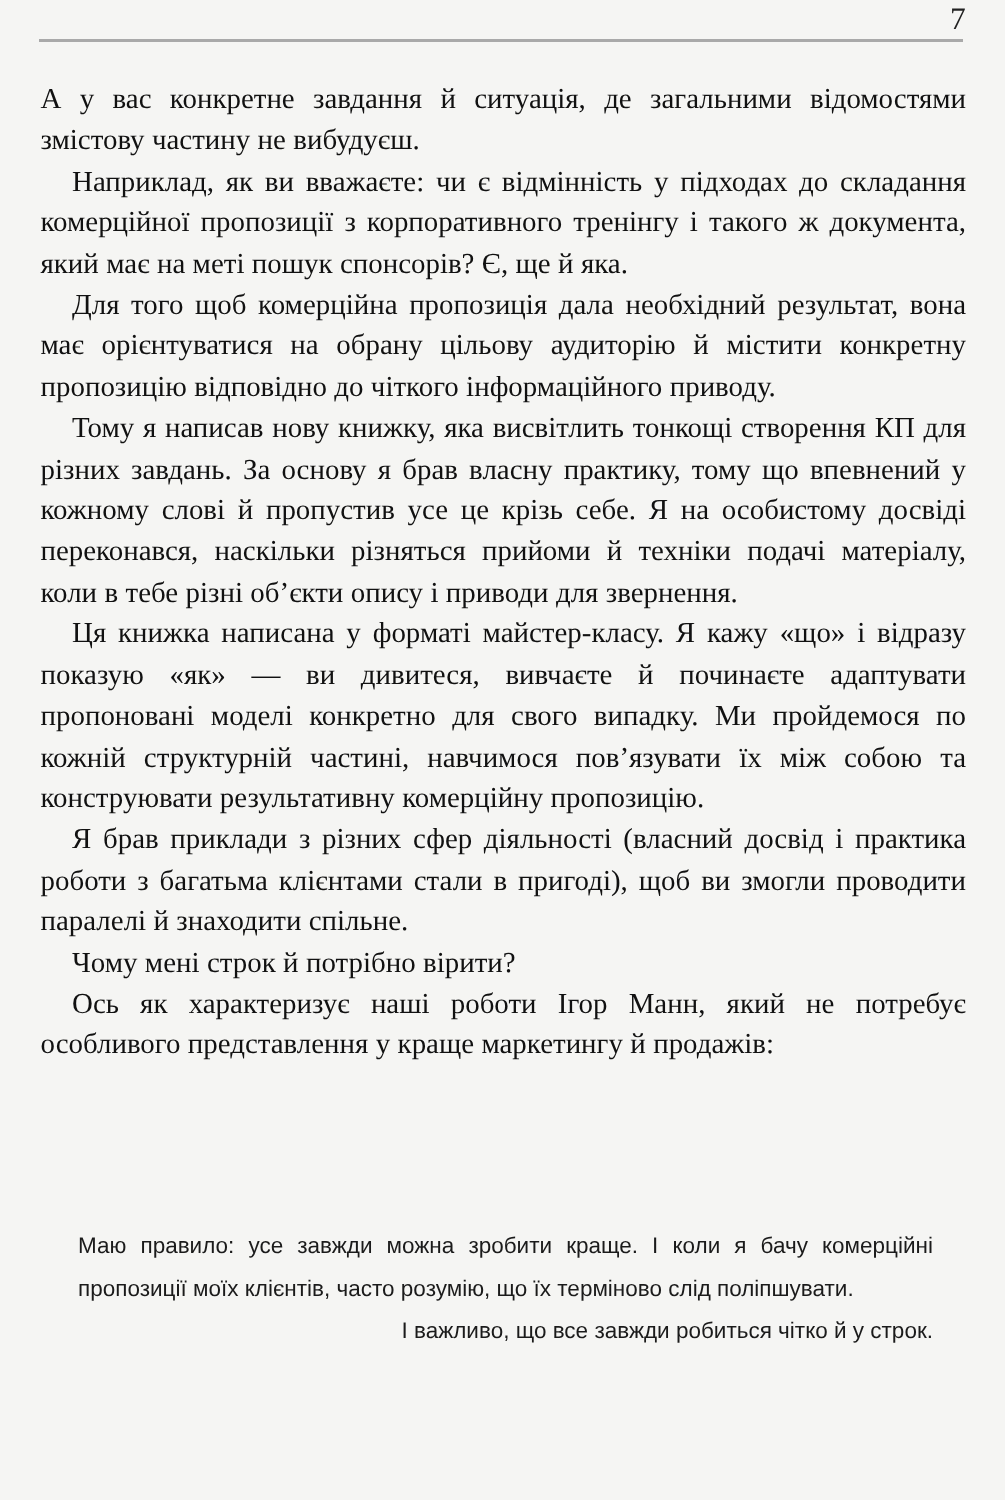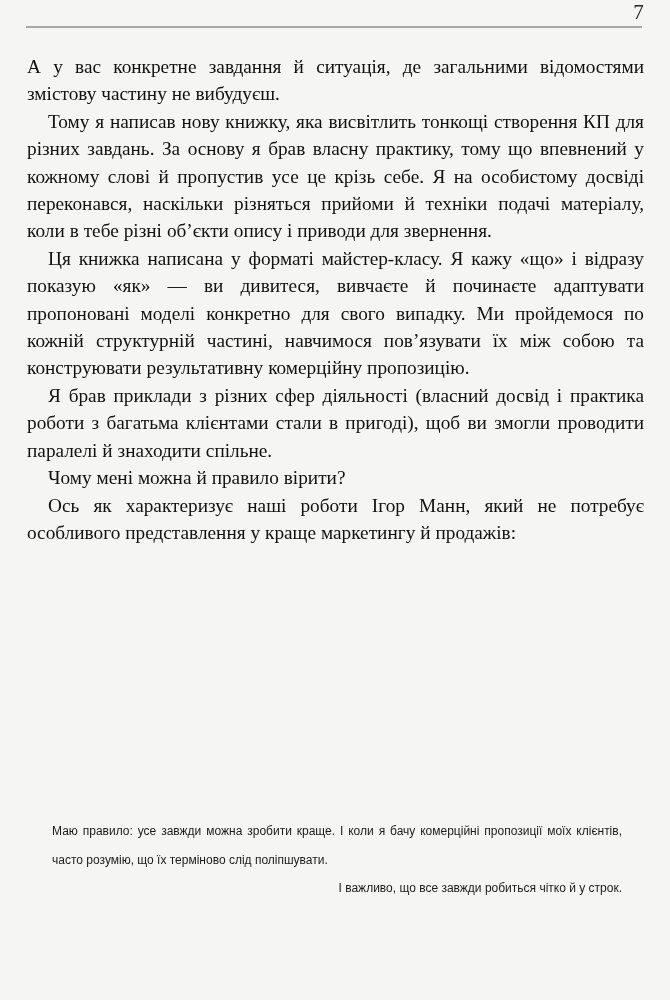--- a/index.html
+++ b/index.html
@@ -78,21 +78,21 @@
   
   .quote {
     position: absolute;
     left: 52px;
     top: 817px;
     width: 570px;
   }
   .quote p {
     margin: 0;
     font-family: "Liberation Sans", "DejaVu Sans", sans-serif;
-    font-size: 12px;
+    font-size: 15px;
     line-height: 28.6px;
     color: #1b1b1b;
     text-align: justify;
     text-indent: 0;
   }
   .quote p.lastline {
     text-align: right;
   }
   
   .nostretch {
@@ -104,24 +104,26 @@
 
 <div class="page">
 
   <div class="header">
     <div class="folio">7</div>
     <div class="header-rule"></div>
   </div>
 
   <div class="textblock">
     <p class="para first nostretch">А у вас конкретне завдання й ситуація, де загальними відомостями змістову частину не вибудуєш.</p>
+    <p class="para nostretch">Наприклад, як ви вважаєте: чи є відмінність у підходах до скла­дання комерційної пропозиції з корпоративного тренінгу і такого ж документа, який має на меті пошук спонсорів? Є, ще й яка.</p>
+    <p class="para nostretch">Для того щоб комерційна пропозиція дала необхідний результат, вона має орієнтуватися на обрану цільову аудиторію й містити кон­кретну пропозицію відповідно до чіткого інформаційного приводу.</p>
     <p class="para nostretch">Тому я написав нову книжку, яка висвітлить тонкощі створення КП для різних завдань. За основу я брав власну практику, тому що впевнений у кожному слові й пропустив усе це крізь себе. Я на осо­бистому досвіді переконався, наскільки різняться прийоми й техні­ки подачі матеріалу, коли в тебе різні об’єкти опису і приводи для звернення.</p>
     <p class="para nostretch">Ця книжка написана у форматі майстер-класу. Я кажу «що» і від­разу показую «як» — ви дивитеся, вивчаєте й починаєте адаптувати пропоновані моделі конкретно для свого випадку. Ми пройдемося по кожній структурній частині, навчимося пов’язувати їх між со­бою та конструювати результативну комерційну пропозицію.</p>
     <p class="para nostretch">Я брав приклади з різних сфер діяльності (власний досвід і прак­тика роботи з багатьма клієнтами стали в пригоді), щоб ви змогли проводити паралелі й знаходити спільне.</p>
-    <p class="para nostretch">Чому мені можна й правило вірити?</p>
+    <p class="para nostretch">Чому мені строк й потрібно вірити?</p>
     <p class="para nostretch">Ось як характеризує наші роботи Ігор Манн, який не потребує особливого представлення у краще маркетингу й продажів:</p>
   </div>
 
   <div class="quote">
     <p class="nostretch">Маю правило: усе завжди можна зробити краще. І коли я бачу комерційні пропозиції моїх клієнтів, часто розумію, що їх термі­ново слід поліпшувати.</p>
     <p class="lastline">І важливо, що все завжди робиться чітко й у строк.</p>
   </div>
 
 </div>
 

